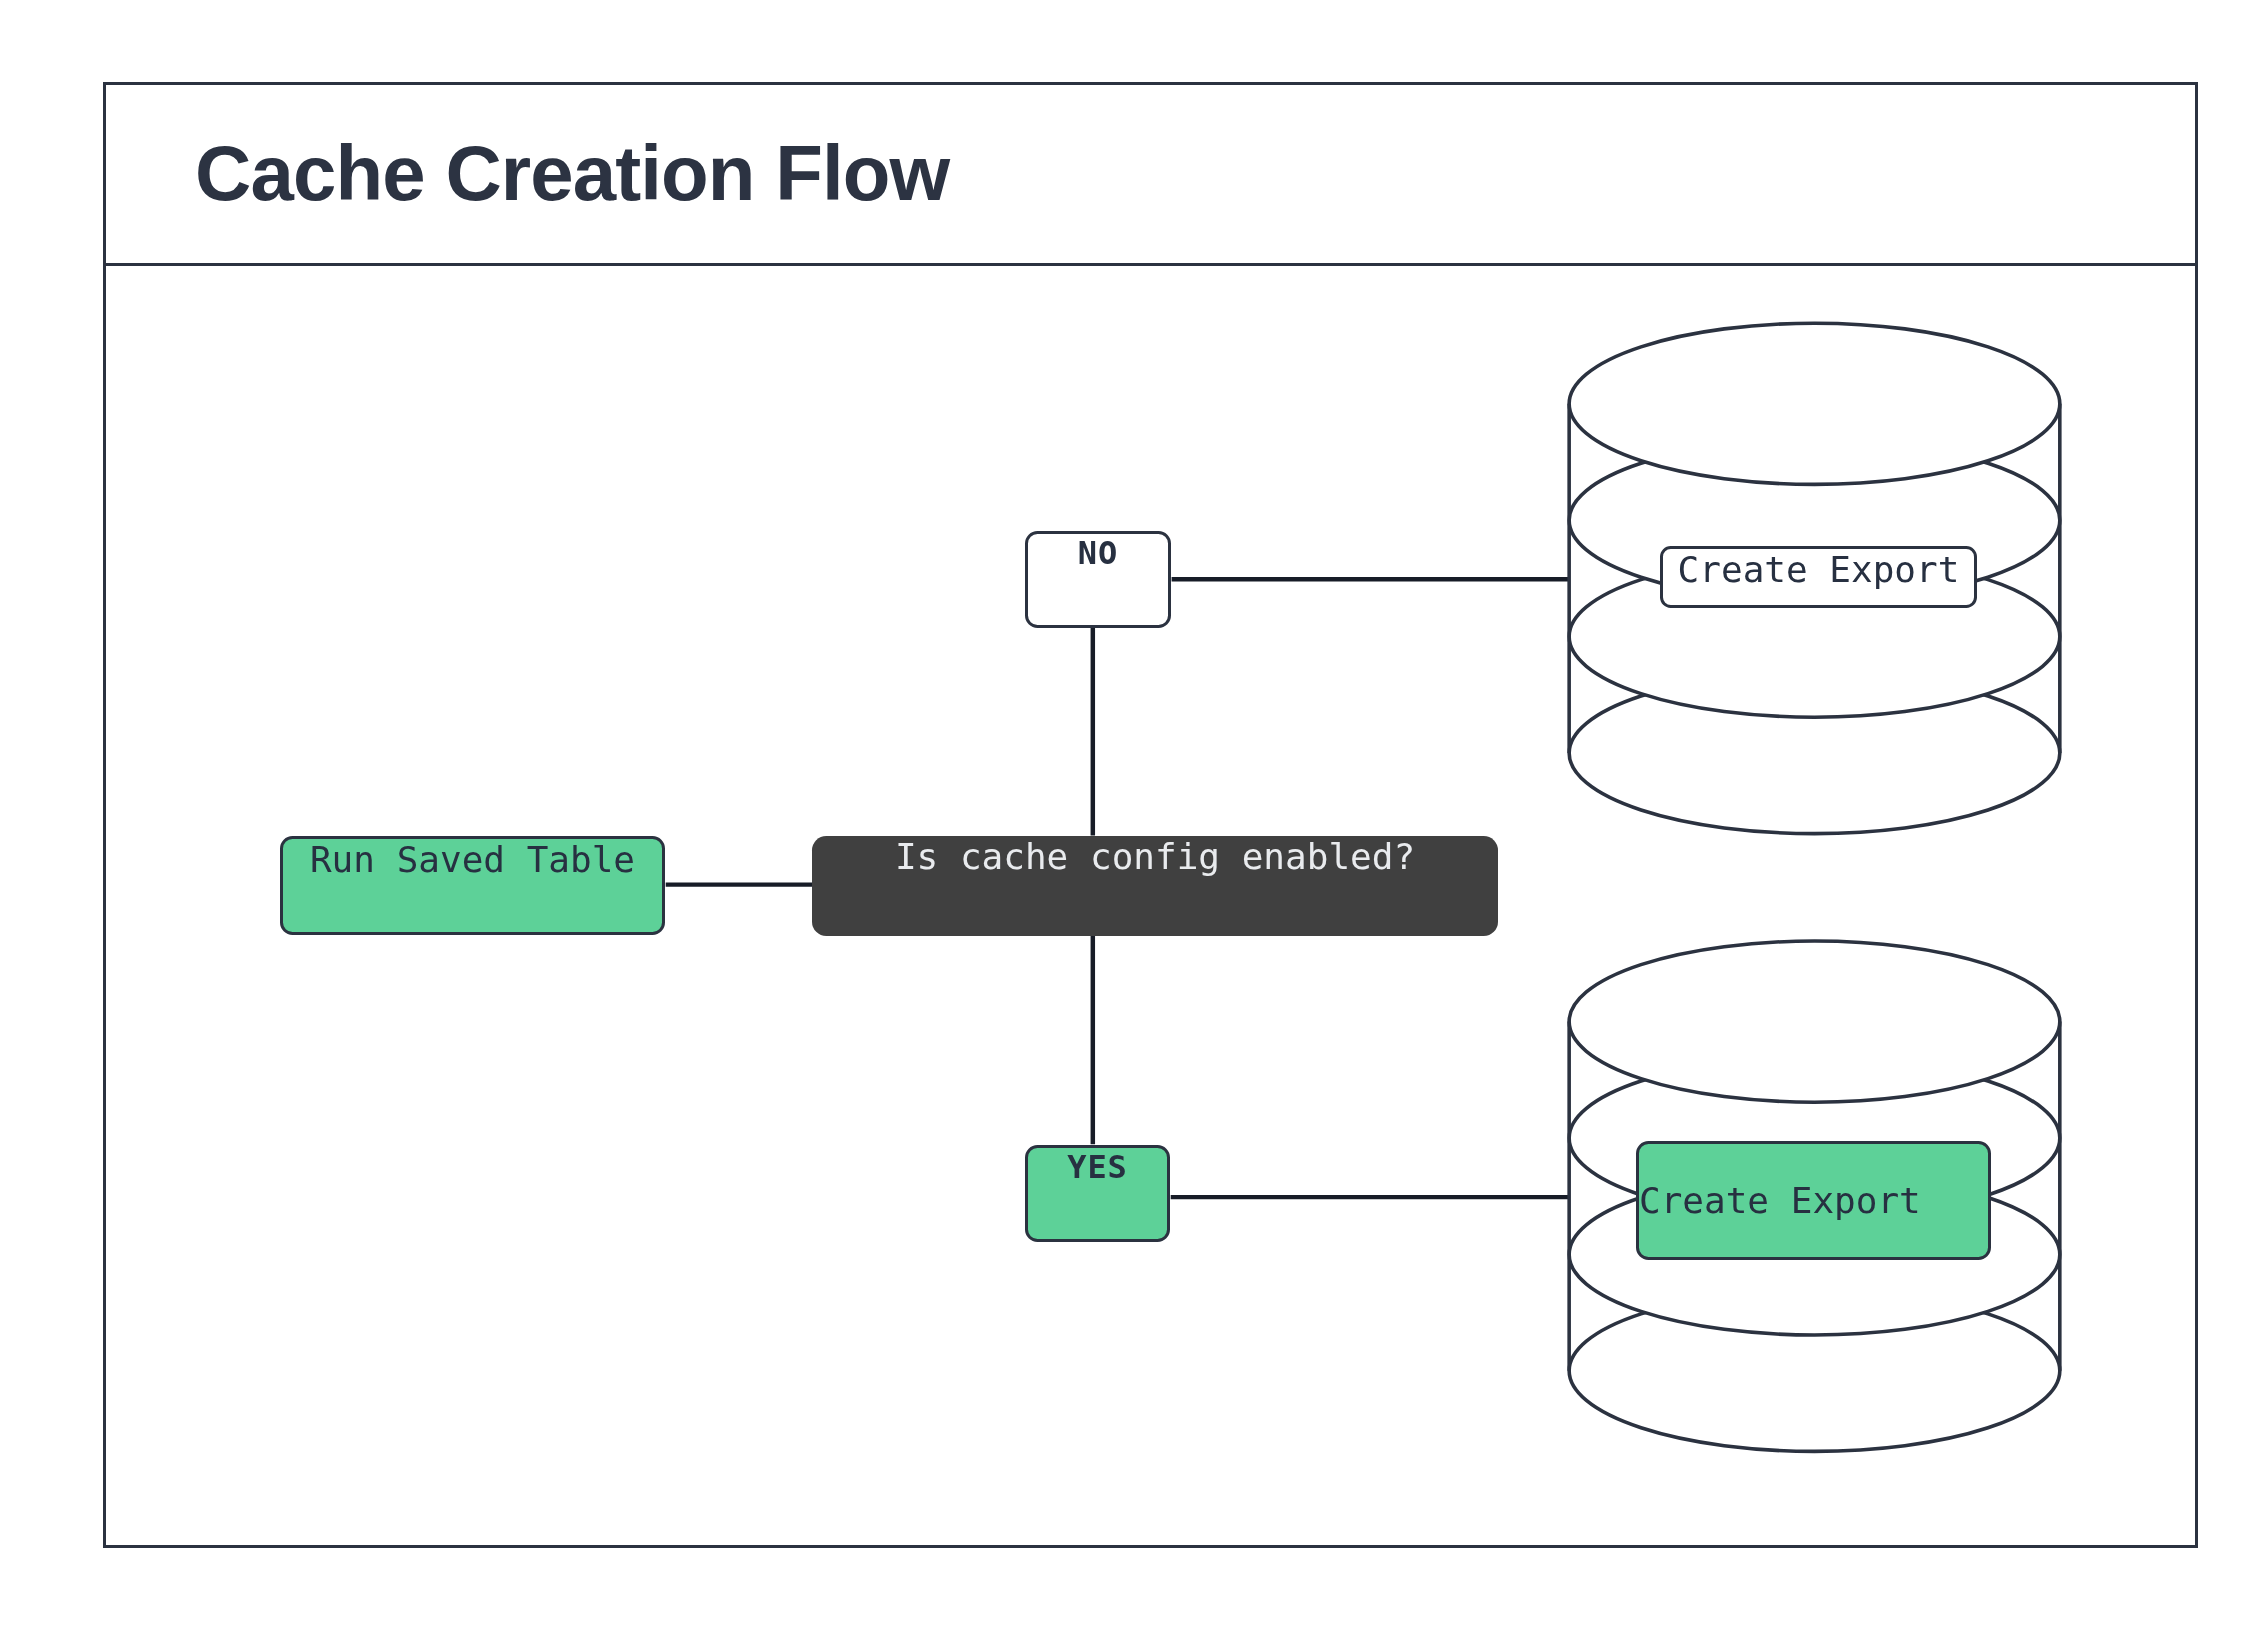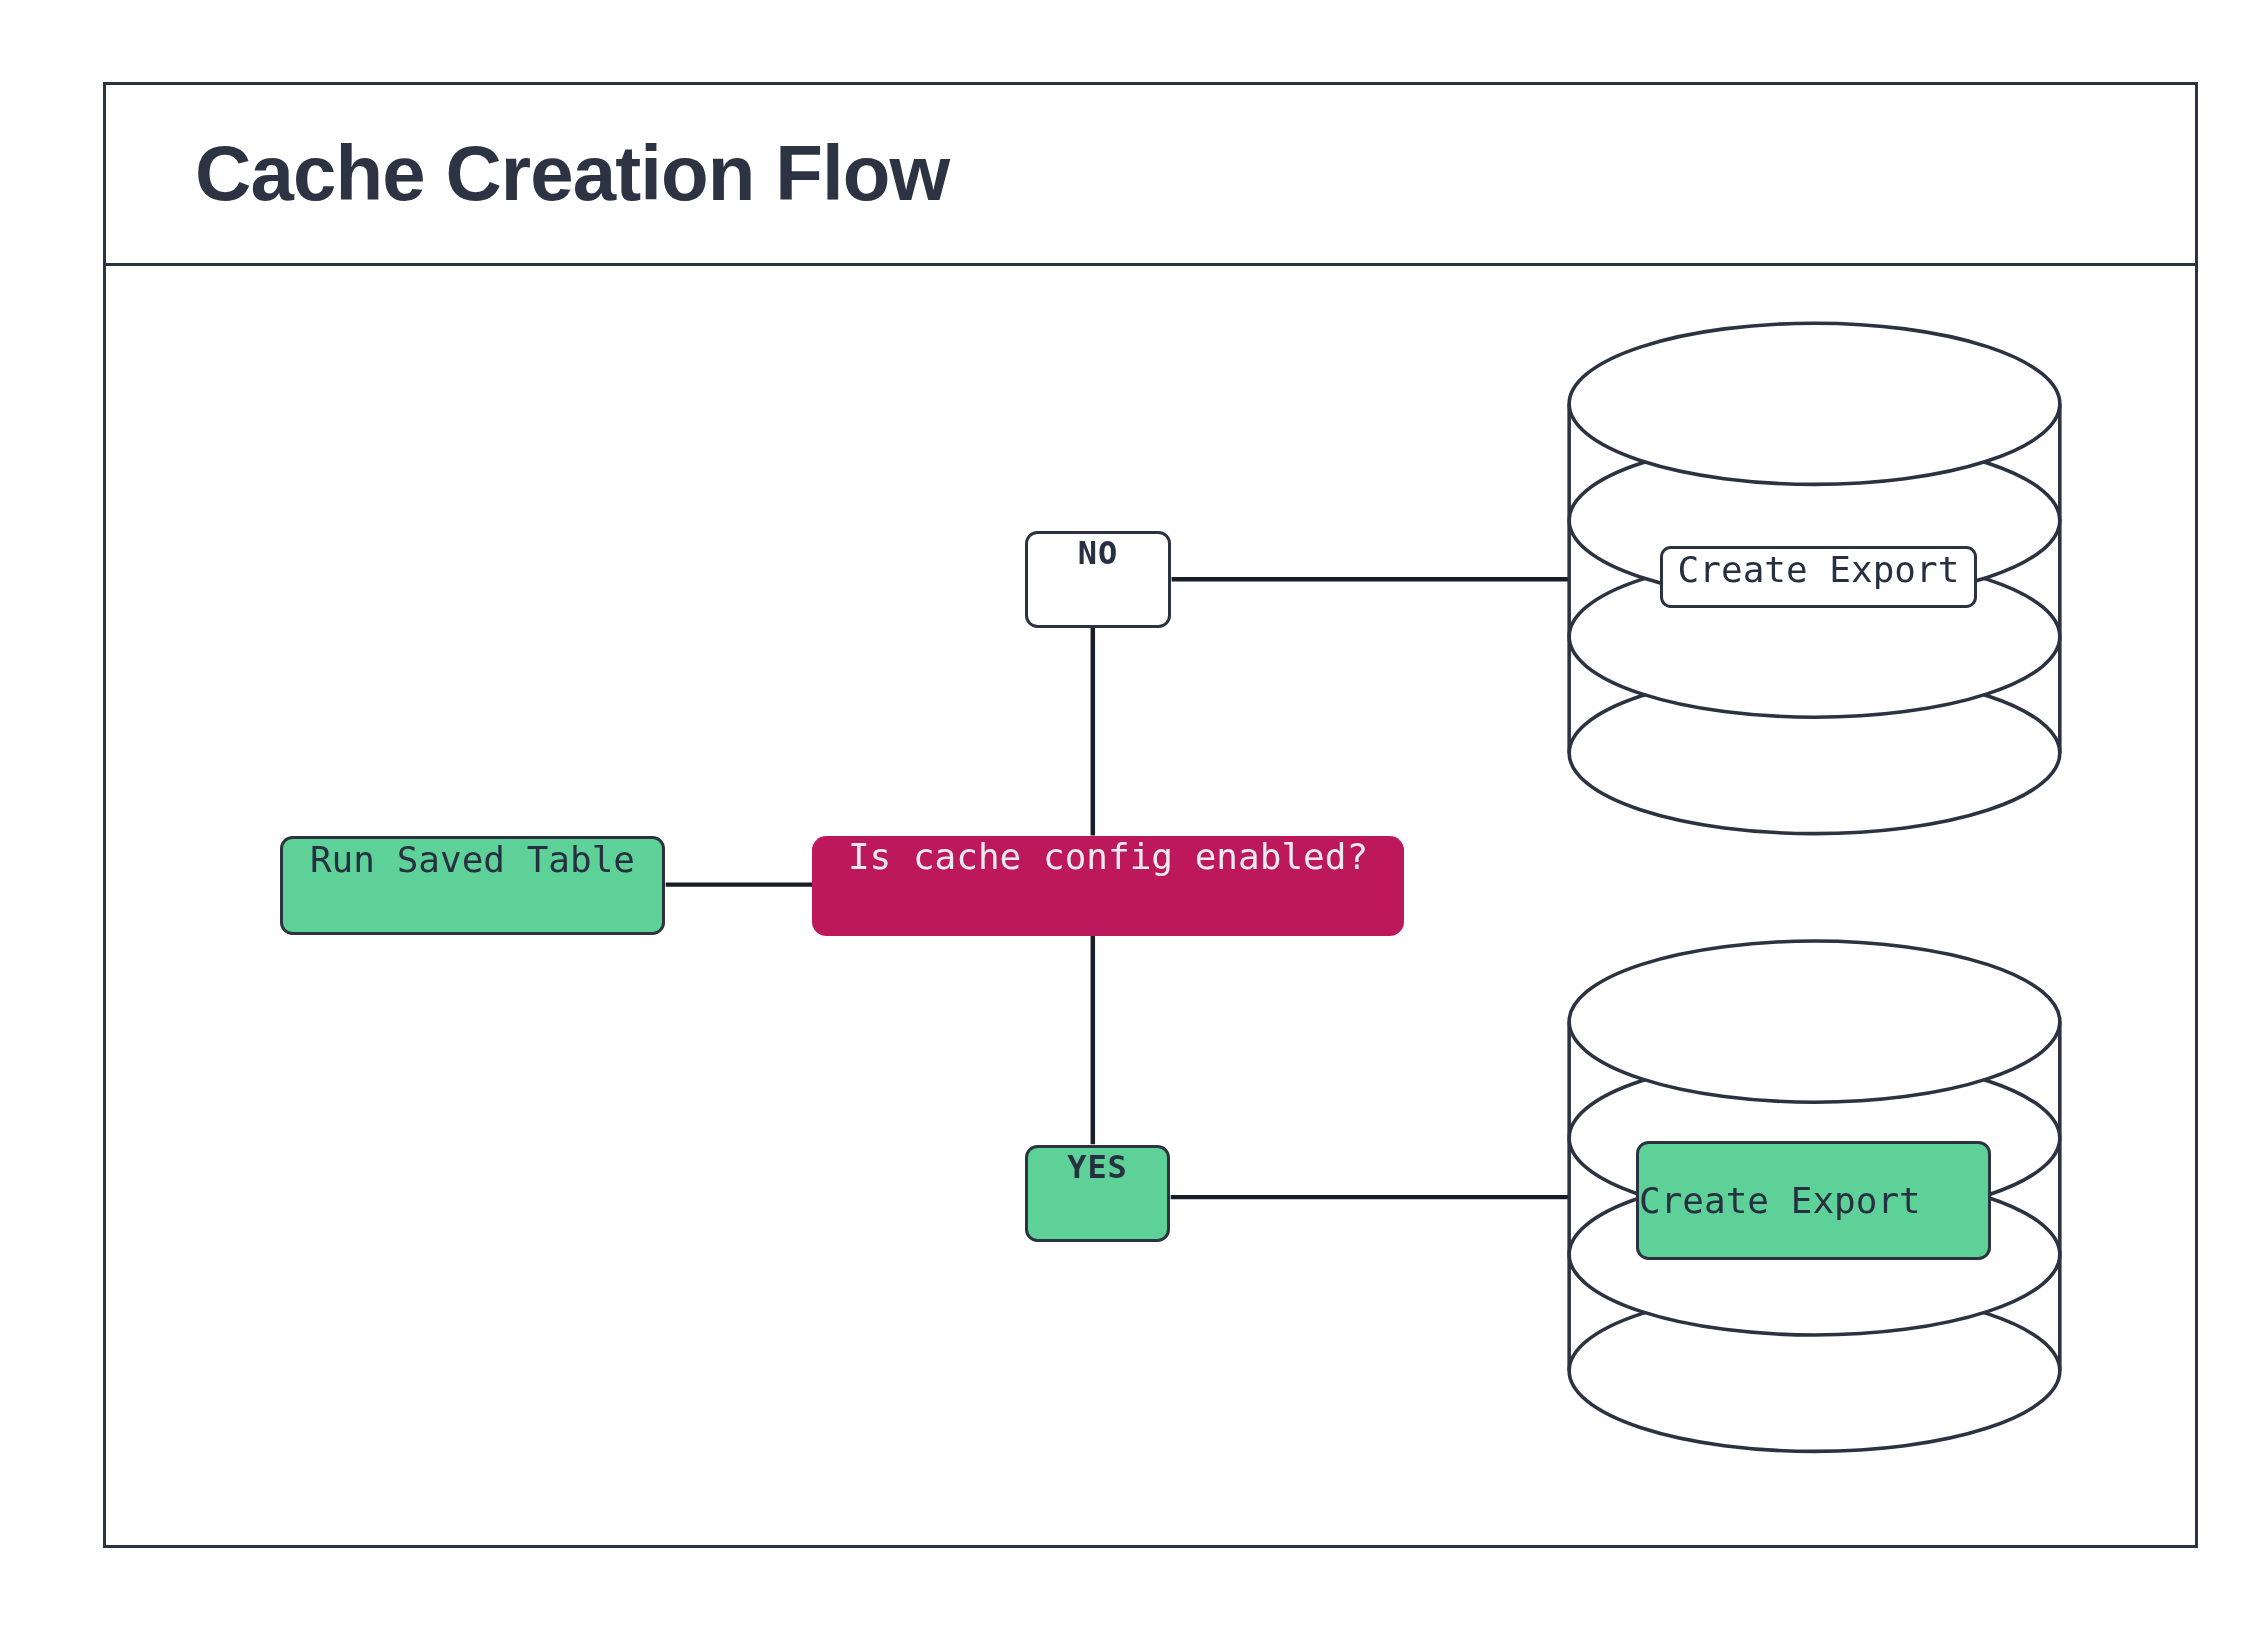--- a/index.html
+++ b/index.html
@@ -25,22 +25,22 @@
     position:absolute;box-sizing:border-box;z-index:2;
     display:flex;align-items:flex-start;justify-content:center;
     text-align:center;white-space:nowrap;color:#273041;
   }
   .node-start{
     left:280px;top:836px;width:385px;height:99px;
     background:#5dd198;border:3.6px solid #2b3240;border-radius:12.5px;
     font-size:36px;
   }
   .node-decision{
-    left:812px;top:836px;width:592px;height:100px;
-    background:#be185d;border-radius:14.3px;
+    left:812px;top:836px;width:686px;height:100px;
+    background:#404040;border-radius:14.3px;
     font-size:36px;color:#e9ebee;
   }
   .node-no{
     left:1025px;top:531px;width:146px;height:97px;
     background:#ffffff;border:3.6px solid #2b3240;border-radius:12.5px;
     font-size:32px;font-weight:bold;letter-spacing:0.9px;
   }
   .node-yes{
     left:1025px;top:1145px;width:145px;height:97px;
     background:#5dd198;border:3.6px solid #2b3240;border-radius:12.5px;

